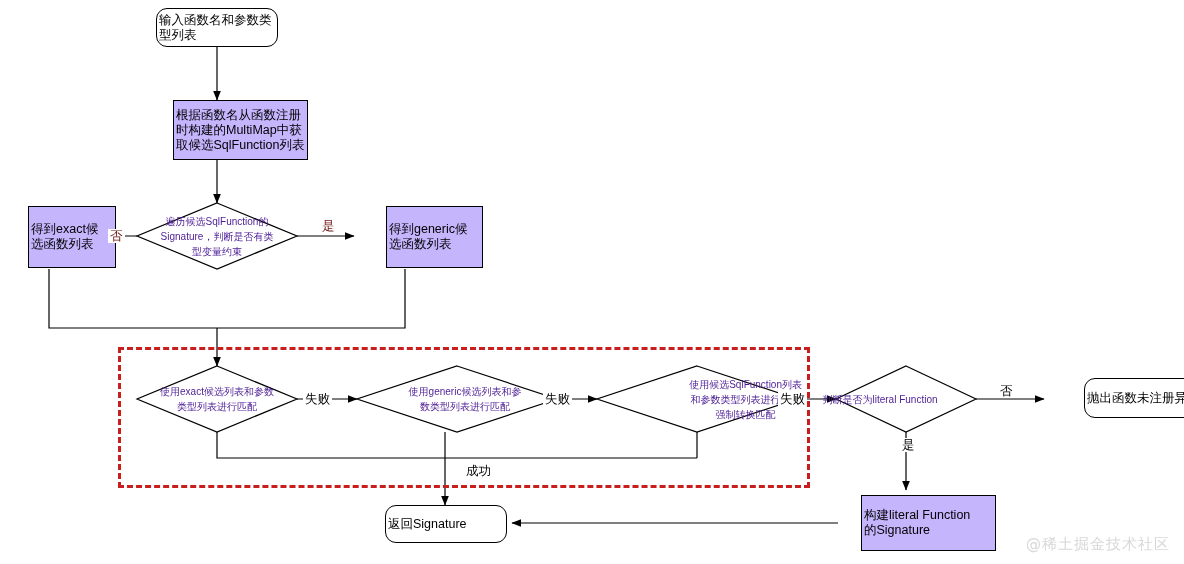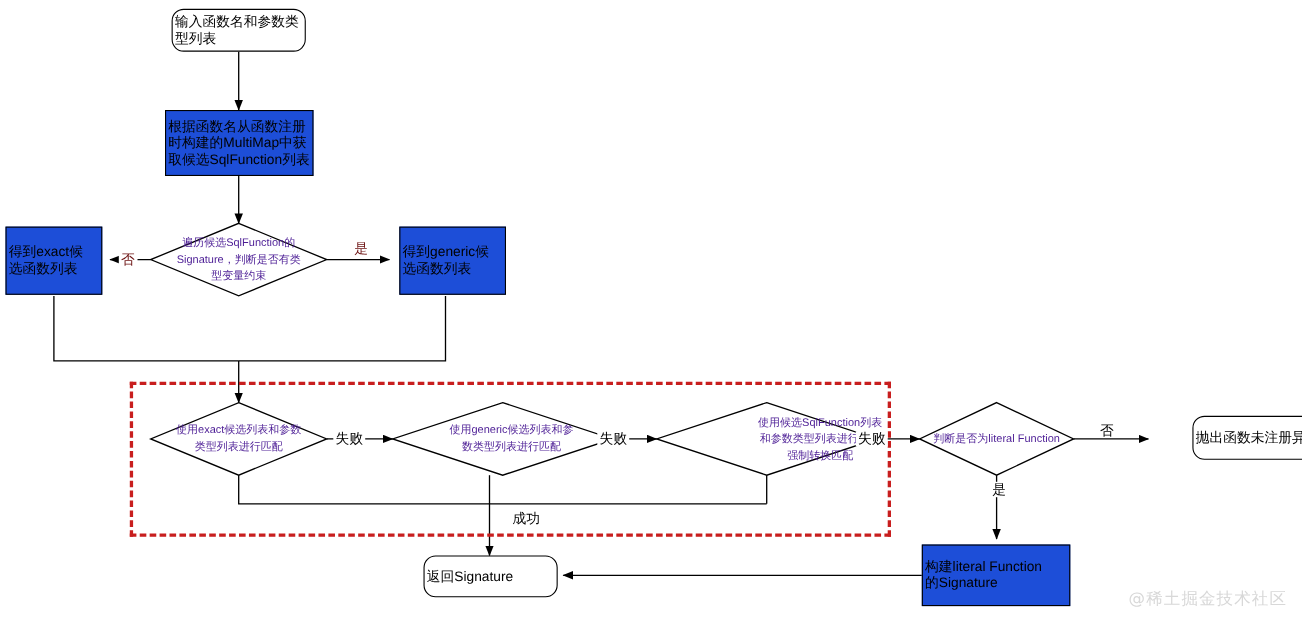--- a/index.html
+++ b/index.html
@@ -38,21 +38,22 @@
     letter-spacing: 0px;
   }
   .node .txt {
     display: block;
     width: 100%;
     padding: 0 2px;
     white-space: pre-line;
   }
   .rect {
     border: 1.2px solid #000000;
-    background: #1d4ed8;
+    background: #c4b5fd;
+    margin-left: 23px;
   }
   .rounded {
     border: 1.2px solid #000000;
     background: #ffffff;
     border-radius: 11px;
   }
   .diamond-label {
     position: absolute;
     display: flex;
     align-items: center;
@@ -182,21 +183,21 @@
     <span class="txt">使用generic候选列表和参
 数类型列表进行匹配</span>
   </div>
 
   <div class="diamond-label" style="left:592px; top:370px; width:210px; height:58px;justify-content:flex-end;">
     <span class="txt">使用候选SqlFunction列表
 和参数类型列表进行类型
 强制转换匹配</span>
   </div>
 
-  <div class="diamond-label" style="left:831px; top:385px; width:150px; height:28px;">
+  <div class="diamond-label" style="left:805px; top:385px; width:150px; height:28px;">
     <span class="txt">判断是否为literal Function</span>
   </div>
 
   <div class="node rounded" style="left:1044px; top:378px; width:134px; height:40px;margin-left:40px;">
     <span class="txt">抛出函数未注册异常</span>
   </div>
 
   <div class="node rounded" style="left:385px; top:505px; width:122px; height:38px;">
     <span class="txt">返回Signature</span>
   </div>

